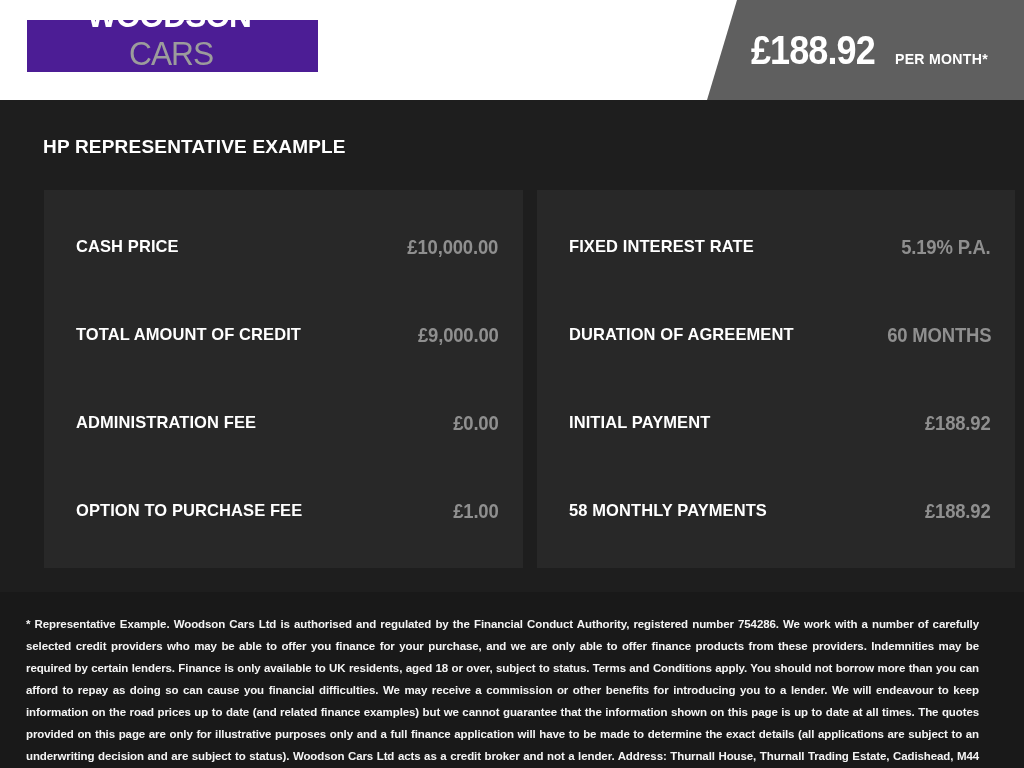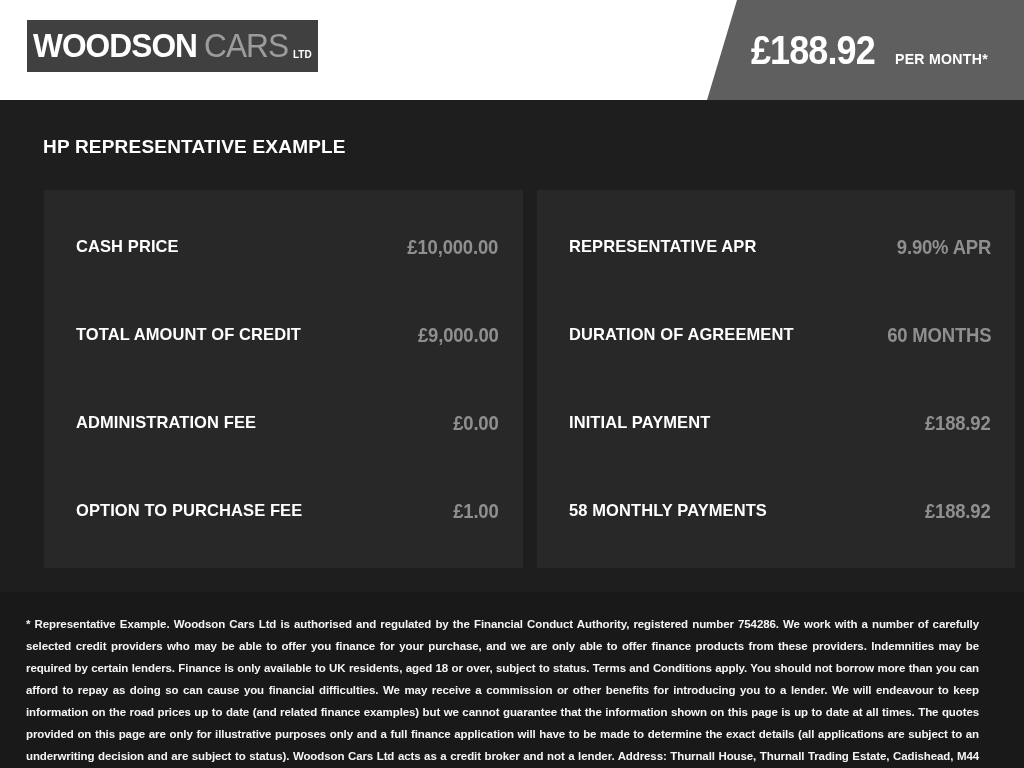--- a/index.html
+++ b/index.html
@@ -8,23 +8,24 @@
 
   
   .header {
     position: relative;
     width: 1024px; height: 100px;
     background: #ffffff;
   }
   .logo-box {
     position: absolute; left: 27px; top: 20px;
     width: 291px; height: 52px;
-    background: #404040;
+    background: #4c1d95;
     display: flex; align-items: center; justify-content: center;
     cursor: pointer;
+    flex-direction: column;
   }
   .logo-part1 {
     color: #ffffff; font-weight: bold; font-size: 33px;
     letter-spacing: -1px;
     transform: scaleX(0.96); transform-origin: left center;
   }
   .logo-part2 {
     color: #9c9c9c; font-weight: 400; font-size: 33px;
     letter-spacing: -1px;
     transform: scaleX(0.96); transform-origin: left center;
@@ -140,22 +141,22 @@
         <span class="finance-value">£0.00</span>
       </div>
       <div class="finance-row">
         <span class="finance-label">OPTION TO PURCHASE FEE</span>
         <span class="finance-value">£1.00</span>
       </div>
     </div>
 
     <div class="panel">
       <div class="finance-row">
-        <span class="finance-label">REPRESENTATIVE APR</span>
-        <span class="finance-value">9.90% APR</span>
+        <span class="finance-label">FIXED INTEREST RATE</span>
+        <span class="finance-value">5.19% P.A.</span>
       </div>
       <div class="finance-row">
         <span class="finance-label">DURATION OF AGREEMENT</span>
         <span class="finance-value">60 MONTHS</span>
       </div>
       <div class="finance-row">
         <span class="finance-label">INITIAL PAYMENT</span>
         <span class="finance-value">£188.92</span>
       </div>
       <div class="finance-row">

